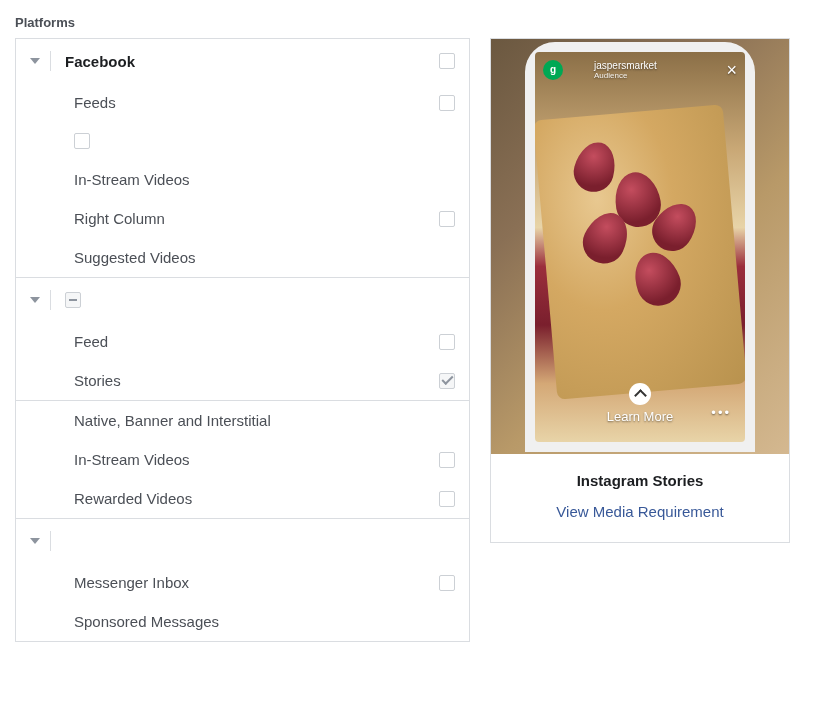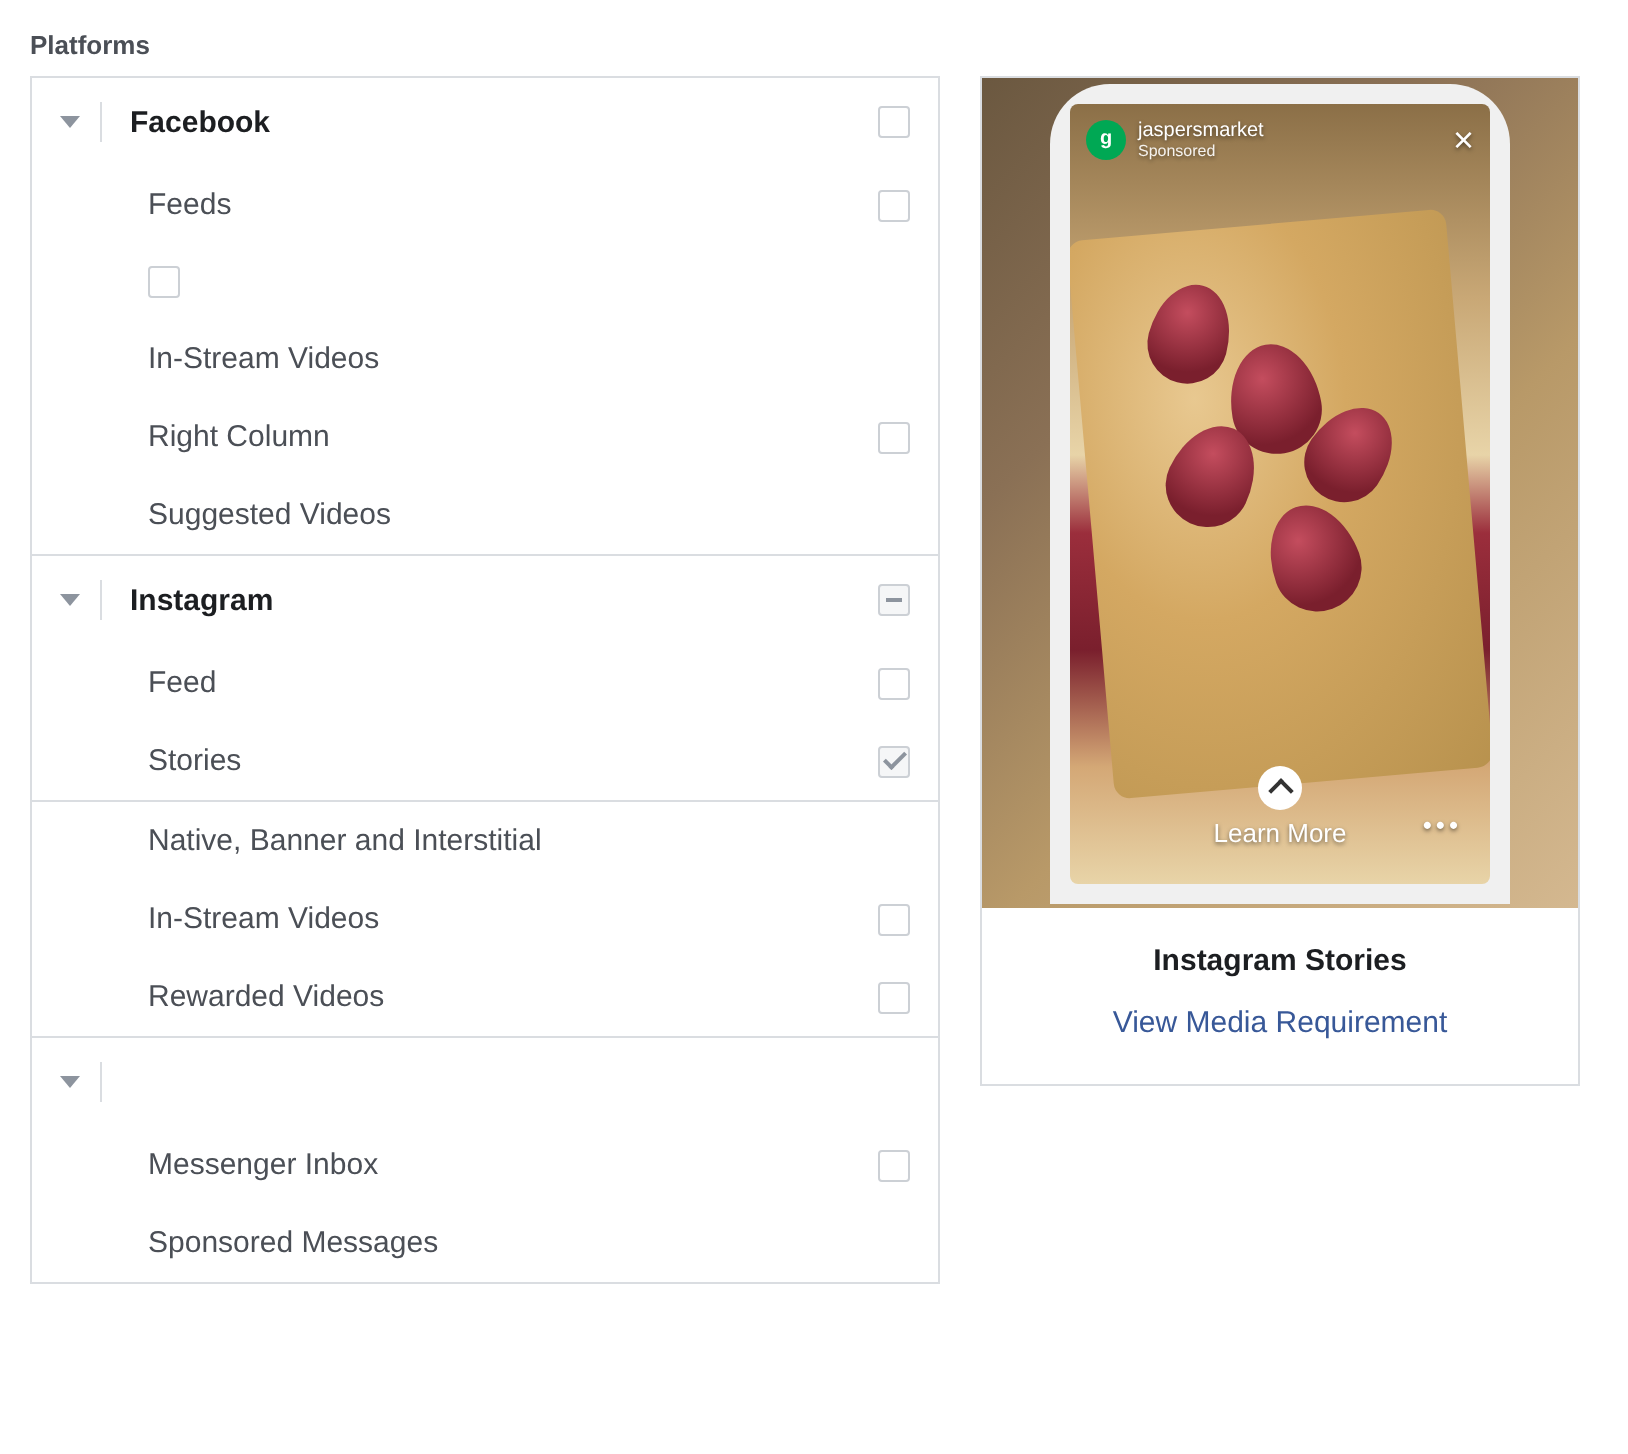--- a/index.html
+++ b/index.html
@@ -158,20 +158,21 @@
       display: flex;
       align-items: center;
       justify-content: center;
       color: #fff;
       font-size: 10px;
       font-weight: bold;
     }
     .story-info {
       flex: 1;
       color: #fff;
+      margin-left: 25px;
     }
     .story-brand {
       font-size: 10px;
       font-weight: 500;
       text-shadow: 0 1px 2px rgba(0,0,0,0.5);
     }
     .story-sponsored {
       font-size: 8px;
       opacity: 0.9;
       text-shadow: 0 1px 2px rgba(0,0,0,0.5);
@@ -288,21 +289,20 @@
             <span class="checkbox"></span>
           </div>
           <div class="placement-item">
             <span class="placement-label">Suggested Videos</span>
           </div>
         </div>
         <div class="platform-group">
           <div class="platform-header">
             <span class="expand-icon"></span>
             <span class="divider-v"></span>
-            <span class="platform-name">Instagram</span>
             <span class="checkbox indeterminate"></span>
           </div>
           <div class="placement-item">
             <span class="placement-label">Feed</span>
             <span class="checkbox"></span>
           </div>
           <div class="placement-item">
             <span class="placement-label">Stories</span>
             <span class="checkbox checked"></span>
           </div>
@@ -344,21 +344,21 @@
             <div class="pastry-crust"></div>
             <div class="fig-slice" style="top:90px;left:40px;width:40px;height:50px;transform:rotate(15deg)"></div>
             <div class="fig-slice" style="top:120px;left:80px;width:45px;height:55px;transform:rotate(-10deg)"></div>
             <div class="fig-slice" style="top:160px;left:50px;width:42px;height:52px;transform:rotate(25deg)"></div>
             <div class="fig-slice" style="top:200px;left:100px;width:44px;height:54px;transform:rotate(-20deg)"></div>
             <div class="fig-slice" style="top:150px;left:120px;width:40px;height:50px;transform:rotate(35deg)"></div>
             <div class="story-header">
               <div class="story-avatar">g</div>
               <div class="story-info">
                 <div class="story-brand">jaspersmarket</div>
-                <div class="story-sponsored">Sponsored</div>
+                <div class="story-sponsored">Audience</div>
               </div>
               <div class="story-close">×</div>
             </div>
             <div class="story-footer">
               <div class="story-swipe-icon"></div>
               <div class="story-cta">Learn More</div>
             </div>
             <div class="story-dots">•••</div>
           </div>
         </div>

